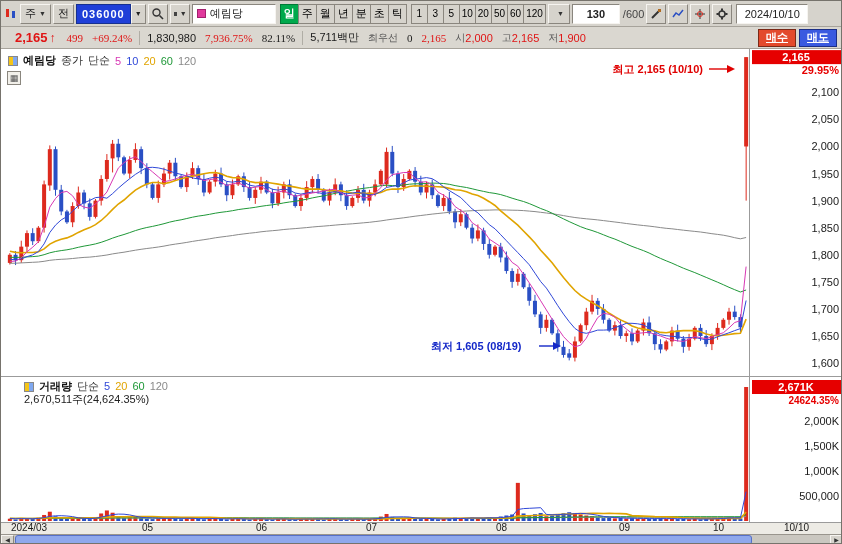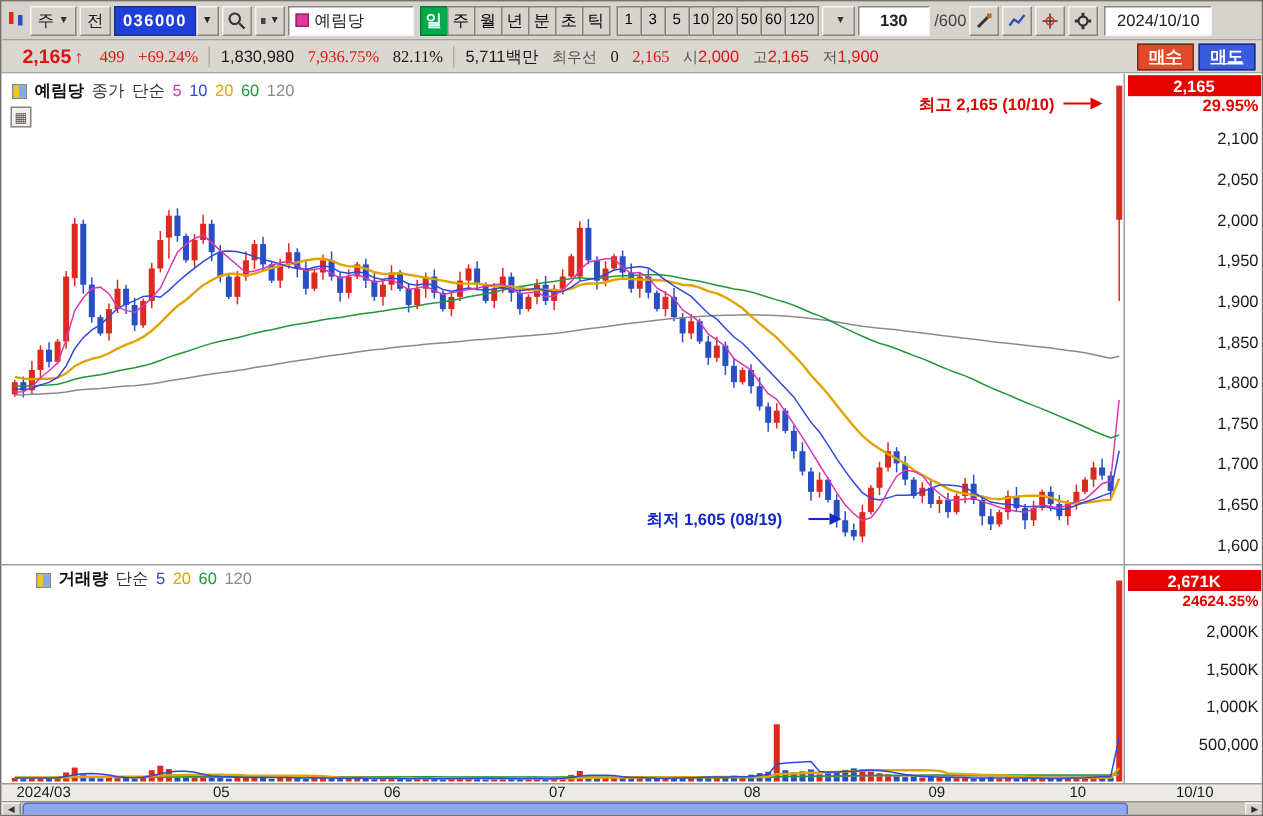--- a/index.html
+++ b/index.html
@@ -636,20 +636,21 @@
     <div class="vh">
       <div class="l1">
         <span class="pane-icon"></span>
         <span class="pane-title">거래량</span>
         <span class="dim">단순</span>
         <span style="color: rgb(48, 72, 216);">5</span>
         <span style="color: rgb(224, 164, 0);">20</span>
         <span style="color: rgb(31, 152, 56);">60</span>
         <span style="color: rgb(138, 138, 138);">120</span>
       </div>
+      <div>2,670,511주(24,624.35%)</div>
     </div>
   </div>
 
   <div class="hscroll">
     <button class="sb-btn sb-left">◀</button>
     <div class="sb-thumb"></div>
     <button class="sb-btn sb-right">▶</button>
   </div>
 
 </div>

